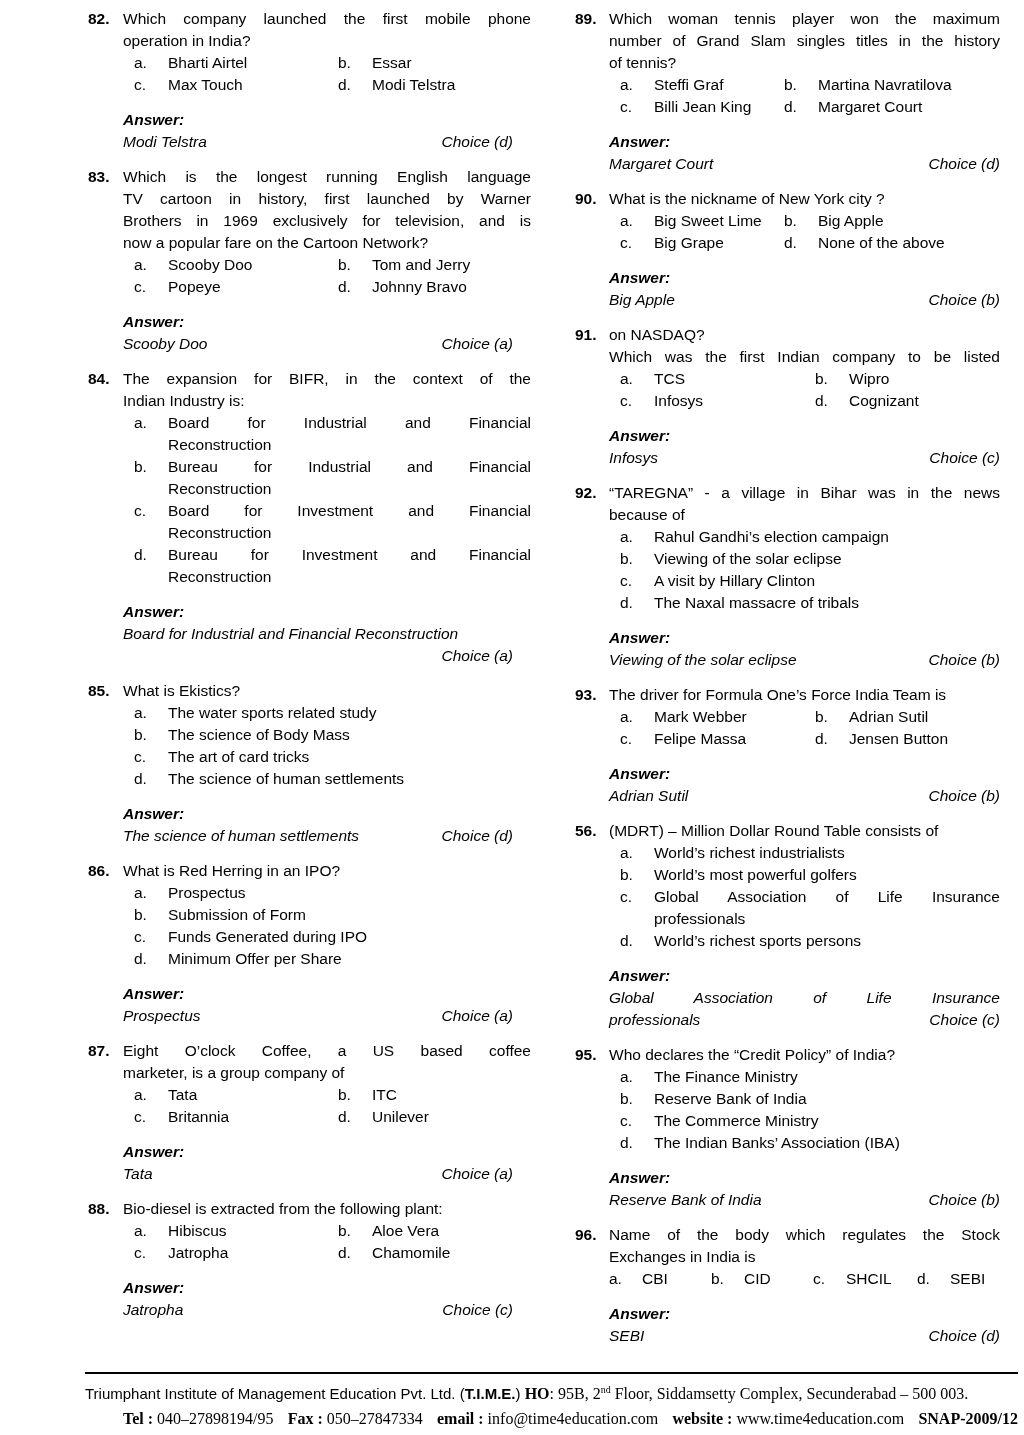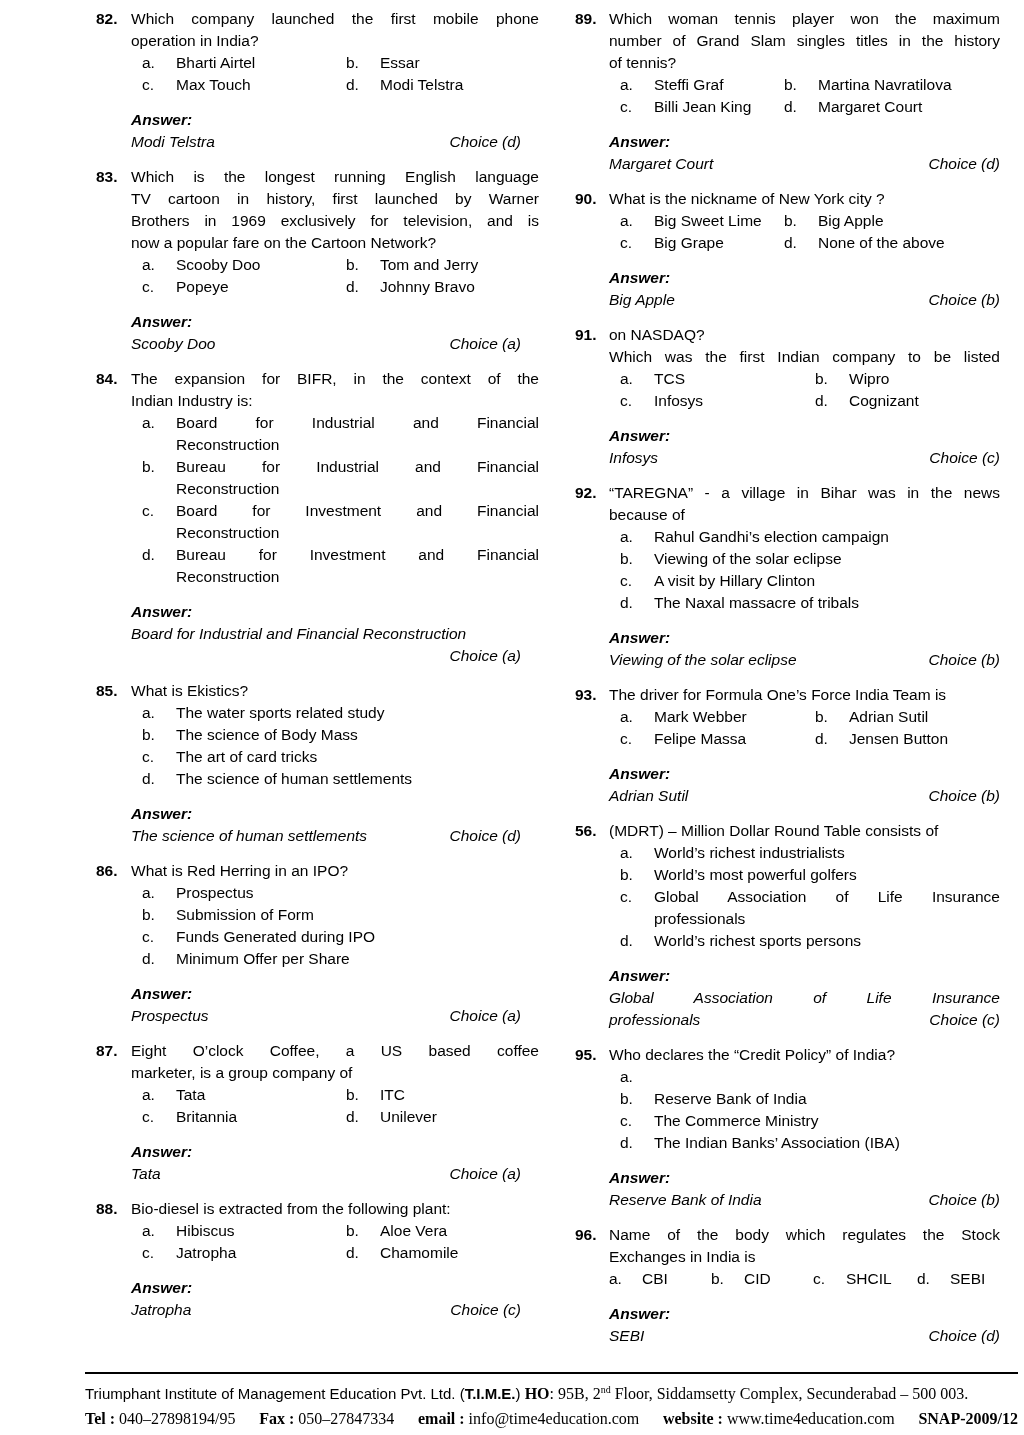--- a/index.html
+++ b/index.html
@@ -1,20 +1,20 @@
 <!DOCTYPE html>
 <html><head>
 <meta charset="utf-8">
 <style>
   html,body{margin:0;padding:0;background:#fff;}
   body{width:1024px;height:1435px;position:relative;color:#000;
        font-family:"Liberation Sans",sans-serif;font-size:15.5px;
        -webkit-font-smoothing:antialiased;overflow:hidden;}
   .col{position:absolute;top:8px;}
-  .col-left{left:96px;width:443px;}
+  .col-left{left:88px;width:443px;}
   .col-right{left:575px;width:425px;}
   .question{margin-bottom:13px;}
   .qrow{display:flex;}
   .qnum{flex:0 0 35px;font-weight:bold;line-height:22px;}
   .col-right .qnum{flex:0 0 34px;}
   .qbody{flex:1;min-width:0;}
   .line{line-height:22px;}
   .stretch{text-align:justify;text-align-last:justify;}
   .optrow{display:flex;padding-left:11px;line-height:22px;}
   .optrow4{display:flex;line-height:22px;}
@@ -32,21 +32,21 @@
   
   .footer{position:absolute;left:85px;width:933px;top:1372px;
           border-top:2px solid #000;border-bottom:3px solid #000;
           padding:3px 0 4px 0;
           font-family:"Liberation Serif",serif;font-size:16px;}
   .f-line1{line-height:25px;white-space:nowrap;}
   .f-sans{font-family:"Liberation Sans",sans-serif;font-size:15px;}
   .f-sans-b{font-family:"Liberation Sans",sans-serif;font-size:15px;font-weight:bold;}
   .f-b{font-weight:bold;}
   .f-sup{font-size:10px;vertical-align:super;}
-  .f-line2{display:flex;justify-content:space-between;line-height:25px;white-space:nowrap;}
+  .f-line2{display:flex;justify-content:space-between;line-height:25px;white-space:nowrap;margin-left:38px;}
 </style>
 </head>
 <body>
 
 <div class="col col-left">
     <div class="question">
       <div class="qrow">
         <span class="qnum">82.</span>
         <div class="qbody">
           <div class="line stretch">Which company launched the first mobile phone</div>
@@ -442,20 +442,21 @@
         </div>
       </div>
     </div>
     <div class="question">
       <div class="qrow">
         <span class="qnum">95.</span>
         <div class="qbody">
           <div class="line">Who declares the “Credit Policy” of India?</div>
           <div class="optrow">
             <span class="optletter">a.</span>
+            <div class="opttext">The Finance Ministry</div>
           </div>
           <div class="optrow">
             <span class="optletter">b.</span>
             <div class="opttext">Reserve Bank of India</div>
           </div>
           <div class="optrow">
             <span class="optletter">c.</span>
             <div class="opttext">The Commerce Ministry</div>
           </div>
           <div class="optrow">

